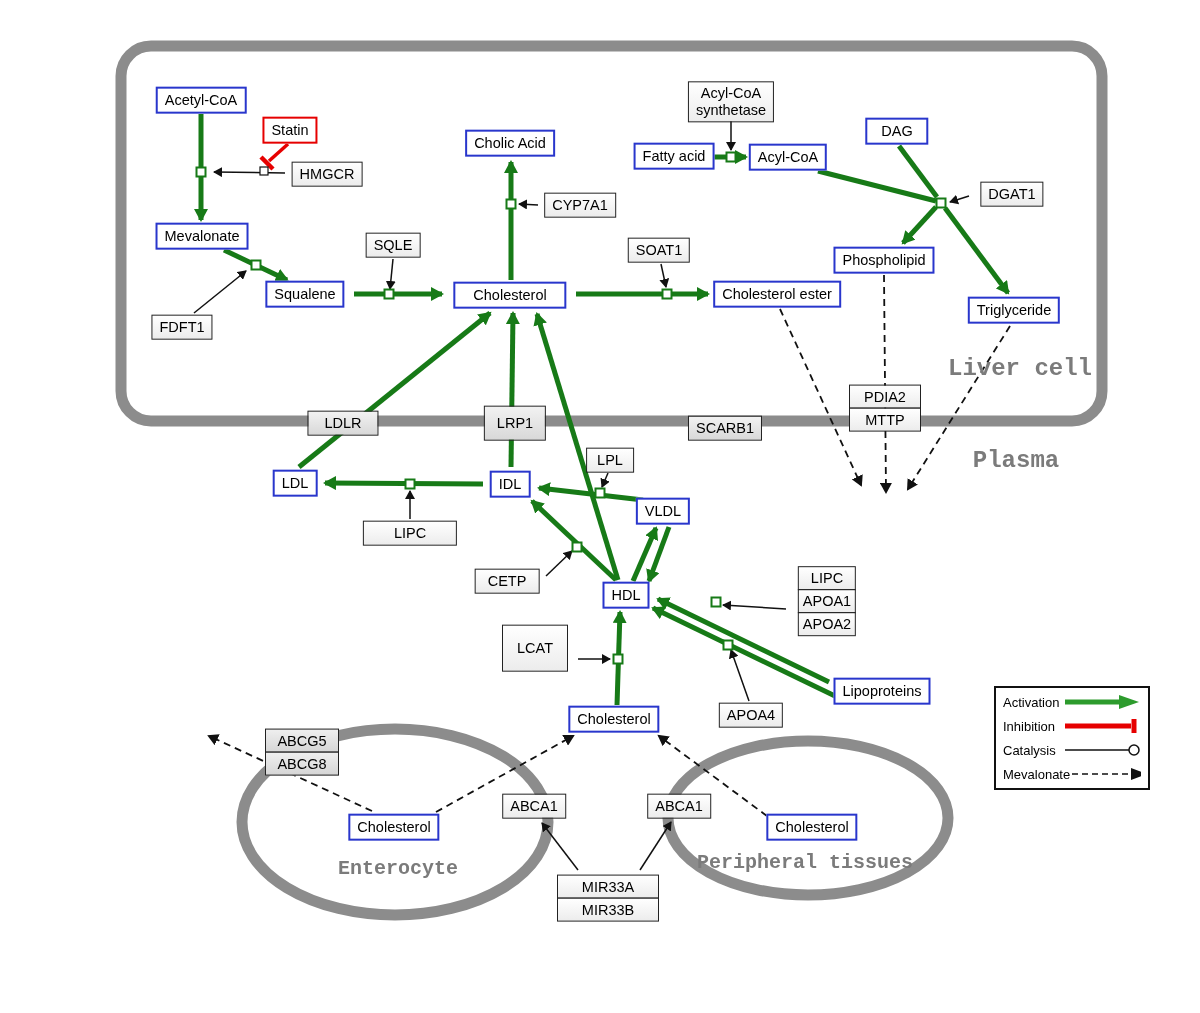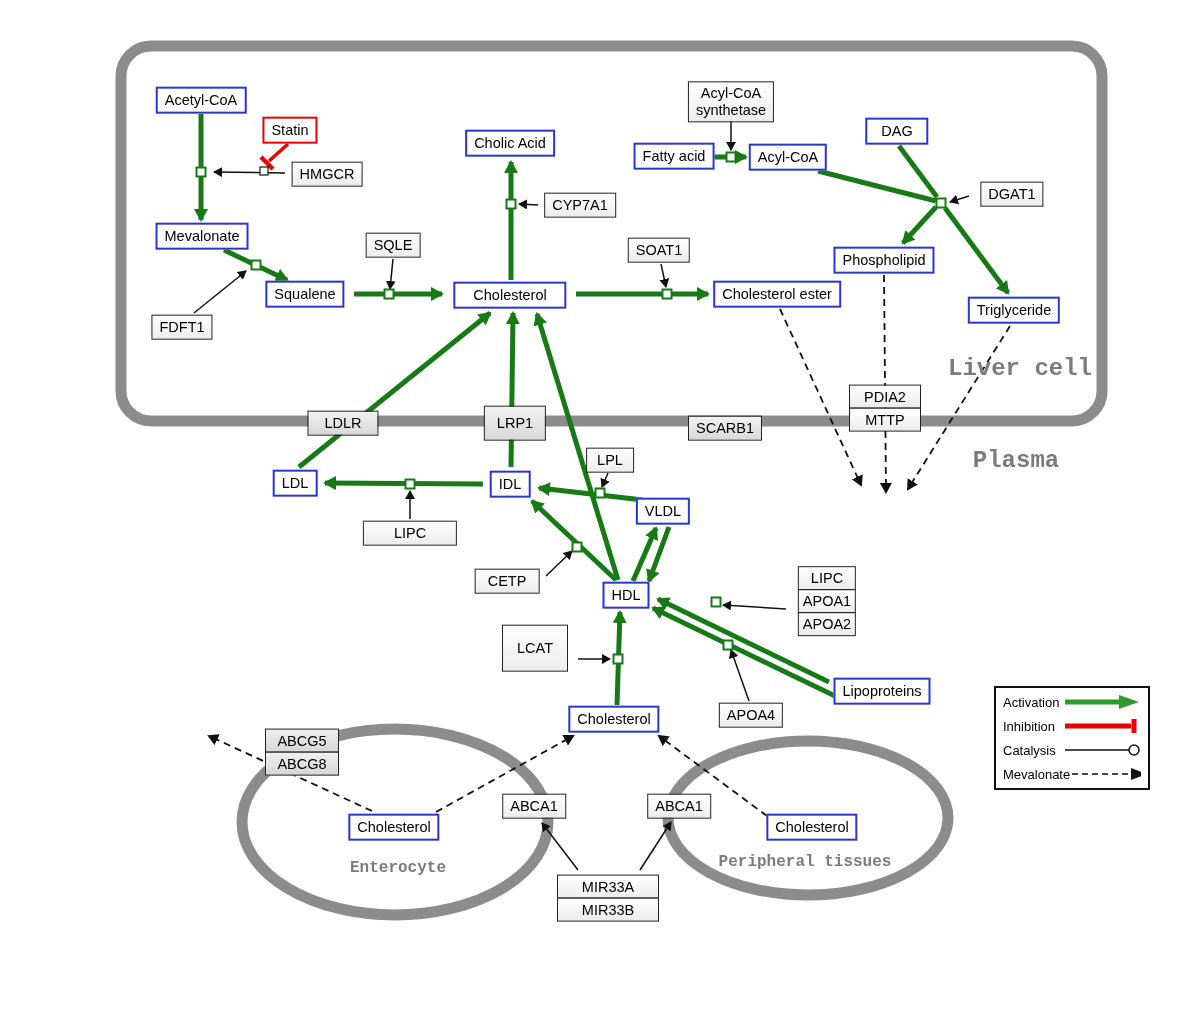--- a/index.html
+++ b/index.html
@@ -12,21 +12,21 @@
   .met{border:2.5px solid #2936cc;}
   .statin{border:2.5px solid #e60000;}
   .enz{background:linear-gradient(#ffffff,#ececec);}
   .grayfill{background:linear-gradient(#f2f2f2,#d8d8d8);}
   .group{position:absolute;transform:translate(-50%,-50%);display:flex;flex-direction:column;}
   .group .cell{border:1.2px solid #222;margin-top:-1.2px;padding:3px 4px;text-align:center;
      background:linear-gradient(#ffffff,#ececec);font-size:14.5px;white-space:nowrap;}
   .group .cell:first-child{margin-top:0;}
   .group.grayfill .cell{background:linear-gradient(#efefef,#d6d6d6);}
   .region{position:absolute;transform:translate(-50%,-50%);color:#7b7b7b;font-weight:bold;white-space:nowrap;font-family:Liberation Mono, monospace;}
-  .r24{font-size:24px;} .r20{font-size:16px;text-align:center;}
+  .r24{font-size:24px;} .r20{font-size:20px;text-align:center;}
   table.apo{position:absolute;left:901px;top:523px;border-collapse:collapse;}
   table.apo td{border:1.4px solid #222;width:80px;height:22px;text-align:center;
      font-size:14.5px;background:#fff;padding:0;}
   #legend{position:absolute;left:994px;top:686px;width:156px;height:104px;
      border:2px solid #111;background:#fff;box-sizing:border-box;
      display:flex;flex-direction:column;justify-content:space-around;padding:2px 0;}
   .lrow{display:flex;align-items:center;justify-content:space-between;padding:0 7px;height:24px;}
   .lrow .lbl{font-size:13px;color:#000;}
 </style>
 </head>

